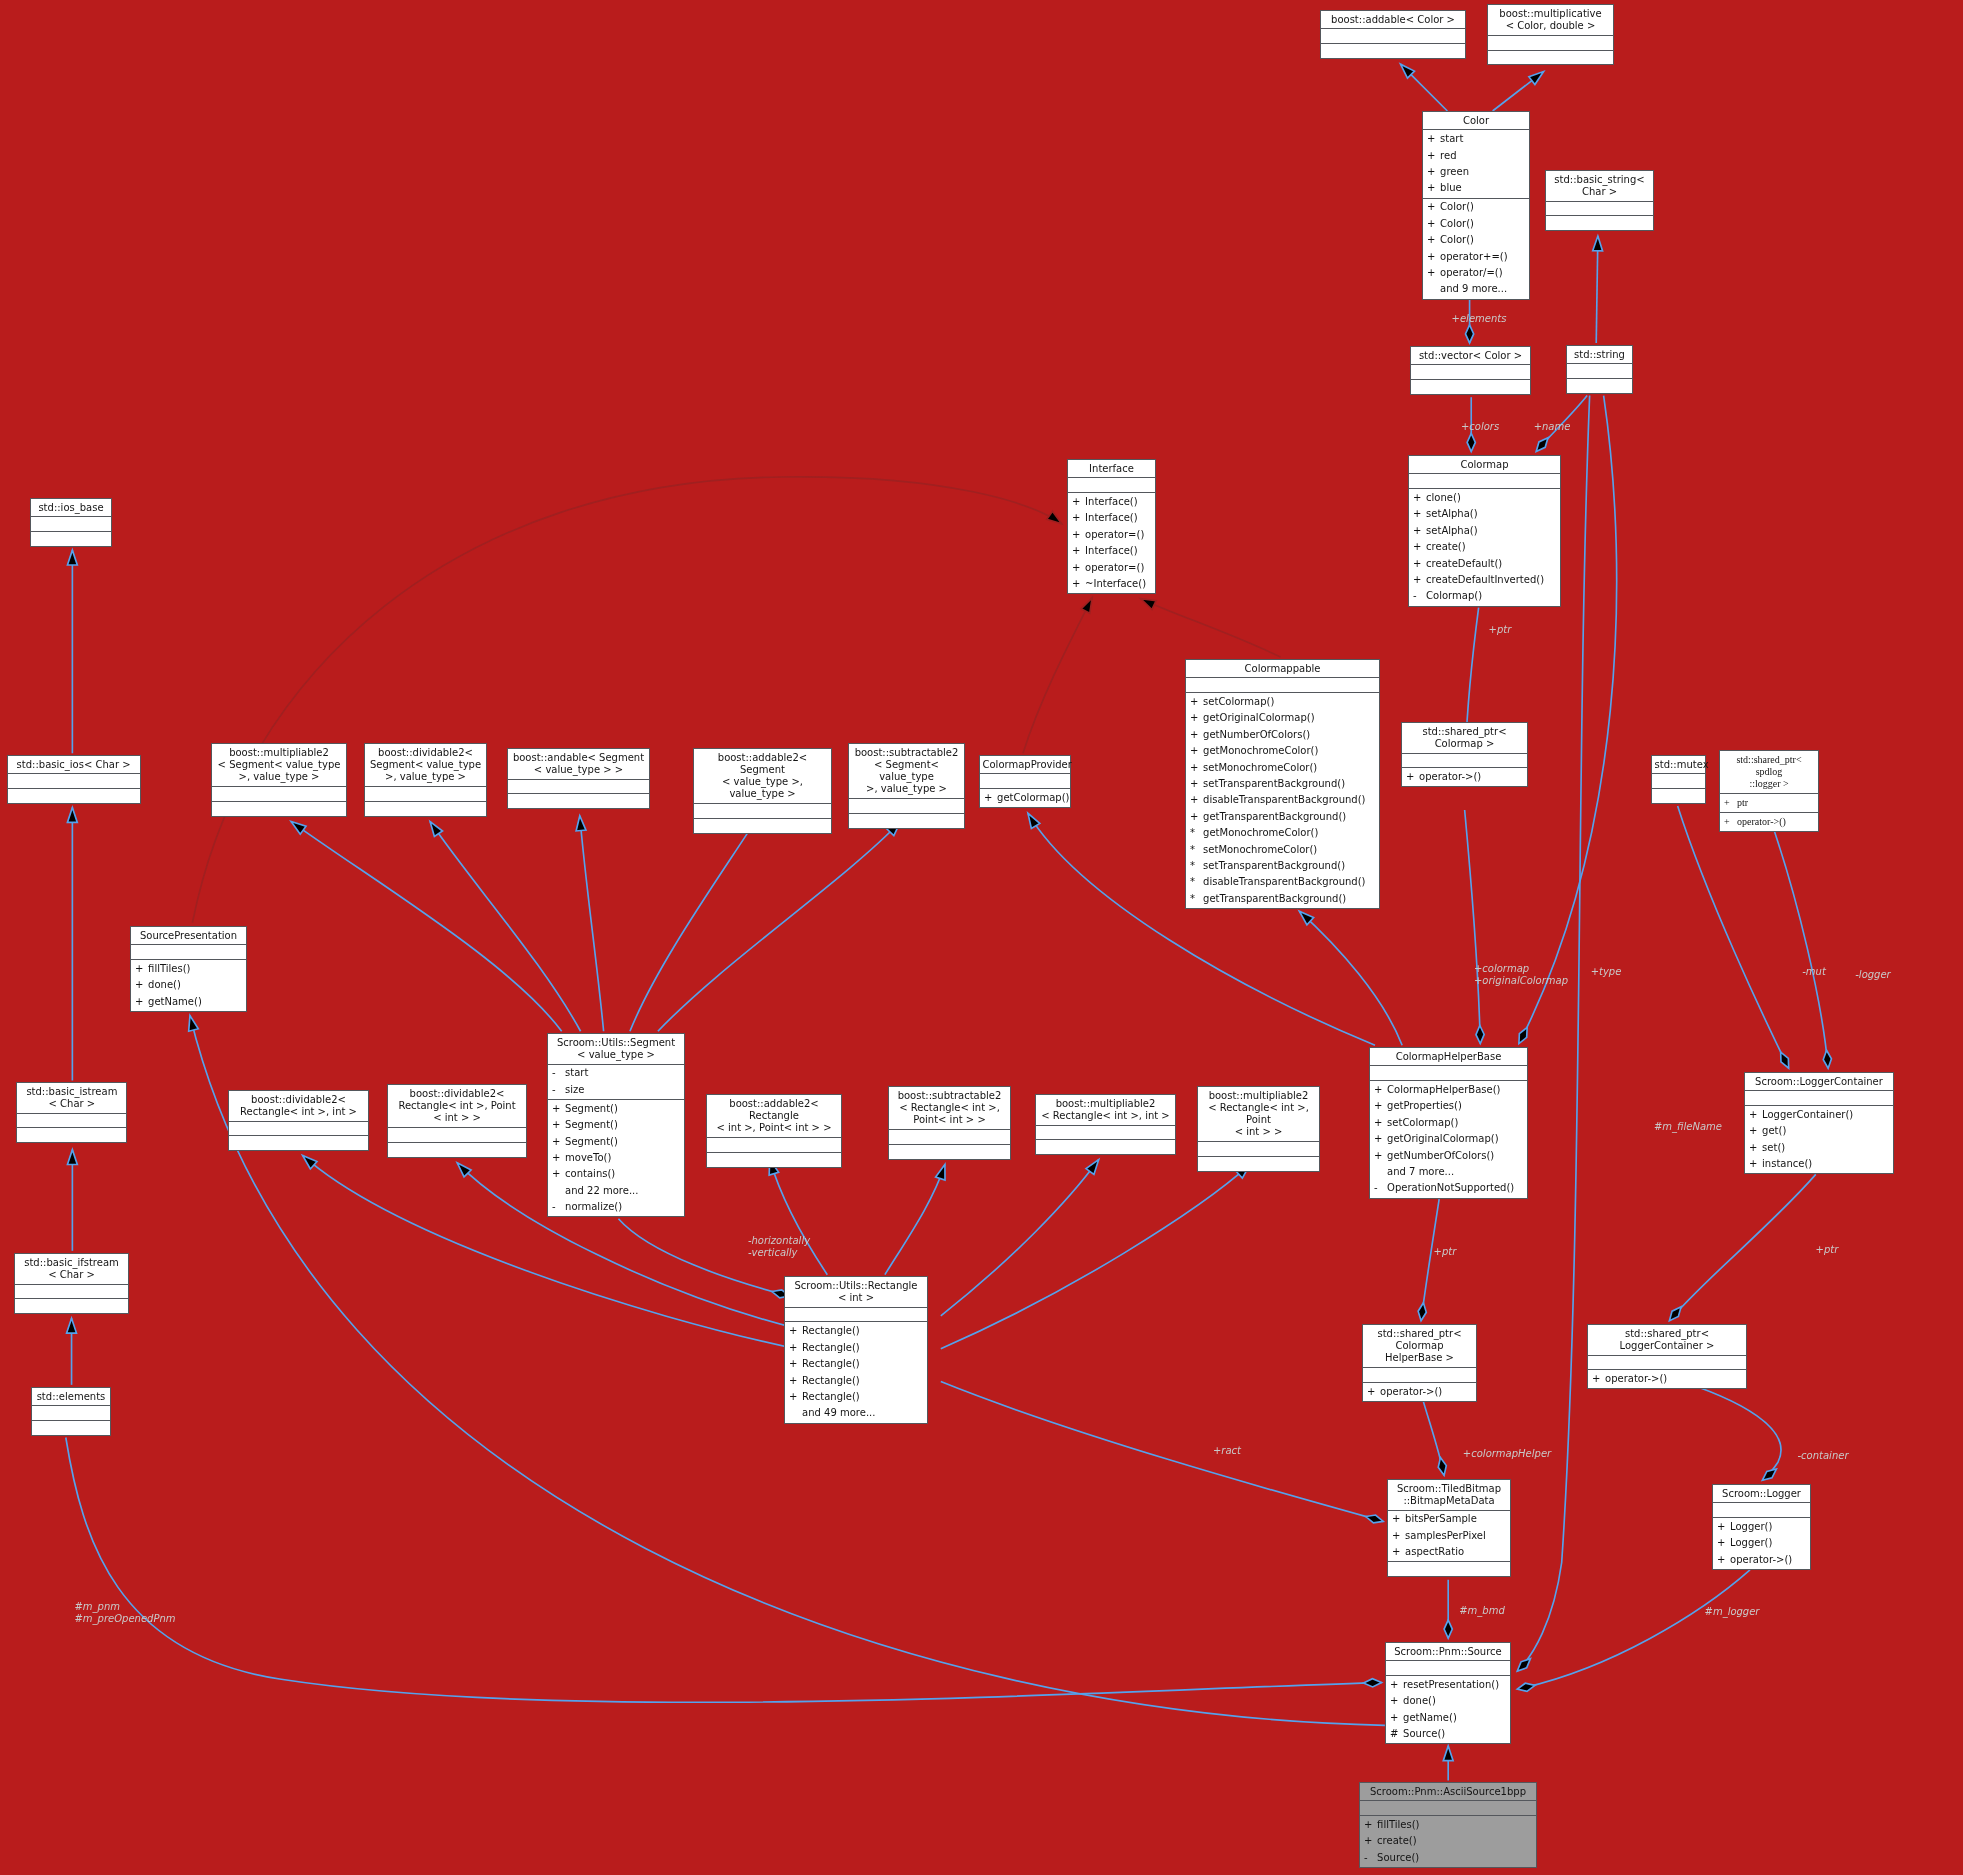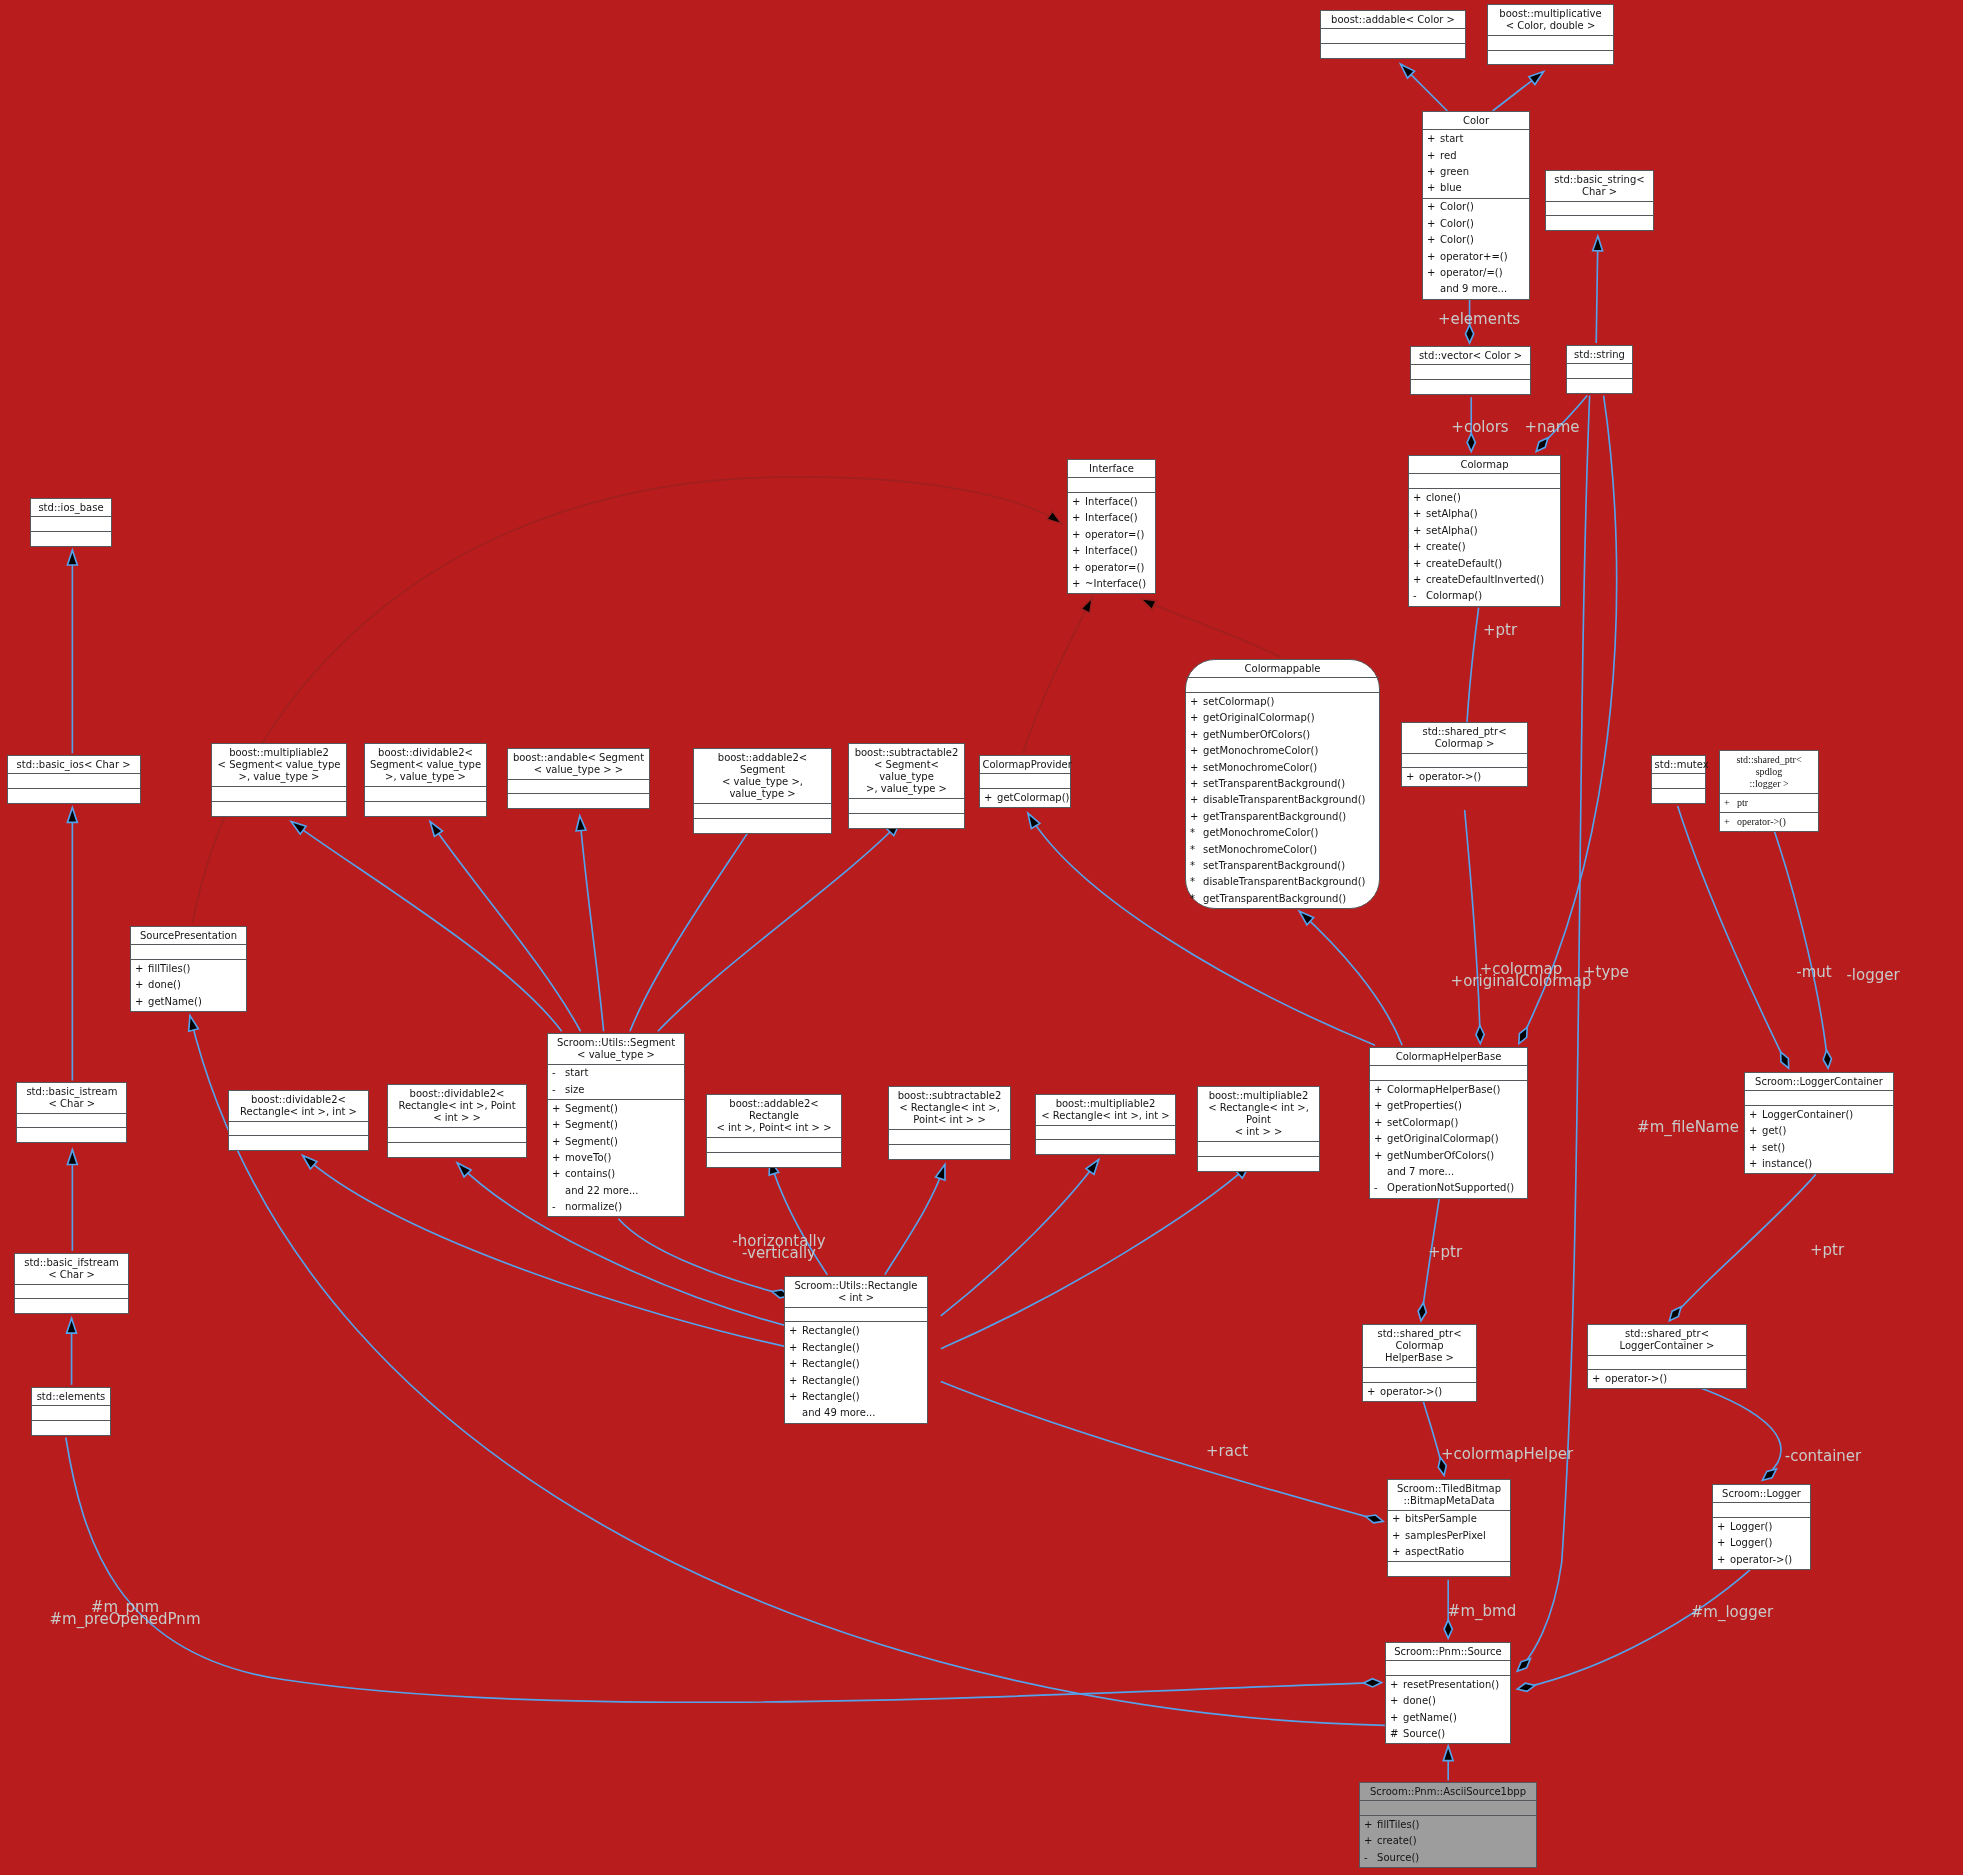--- a/index.html
+++ b/index.html
@@ -17,22 +17,22 @@
     white-space:pre-line; border-bottom:0.8px solid #54575c;
   }
   .node .sec { border-bottom:0.8px solid #54575c; min-height:12.3px; padding:0.8px 0; }
   .node .sec:last-child { border-bottom:none; }
   .m { display:flex; line-height:16.4px; padding:0 4.1px; }
   .m .p { flex:0 0 13px; }
   .m .t { white-space:nowrap; }
   .node.hl { background:#9d9d9d; }
   .elabel {
     position:absolute; transform:translate(-50%,-50%);
-    color:#c9c9c9; font-size:15px; line-height:12.3px;
-    white-space:pre; text-align:center;
+    color:#c9c9c9; font-size:10px; line-height:12.3px;
+    white-space:pre; font-style:italic;
   }
 </style>
 </head>
 <body>
 
 <div id="canvas">
 
   <svg id="edges" width="1963" height="1875" viewBox="0 0 2387 2280">
     <defs>
       <marker id="arrB" markerWidth="24" markerHeight="18" refX="20" refY="8" orient="auto" markerUnits="userSpaceOnUse">
@@ -284,21 +284,21 @@
       <div class="node" style="left: 979px; top: 755px; width: 92px;">
         <div class="title">ColormapProvider</div>
         <div class="sec"></div>
         <div class="sec">
           <div class="m">
             <span class="p">+</span>
             <span class="t">getColormap()</span>
           </div>
         </div>
       </div>
-      <div class="node" style="left: 1185px; top: 659px; width: 195px; border-radius: 30px;">
+      <div class="node" style="left: 1185px; top: 659px; width: 195px;">
         <div class="title">Colormappable</div>
         <div class="sec"></div>
         <div class="sec">
           <div class="m">
             <span class="p">+</span>
             <span class="t">setColormap()</span>
           </div>
           <div class="m">
             <span class="p">+</span>
             <span class="t">getOriginalColormap()</span>

